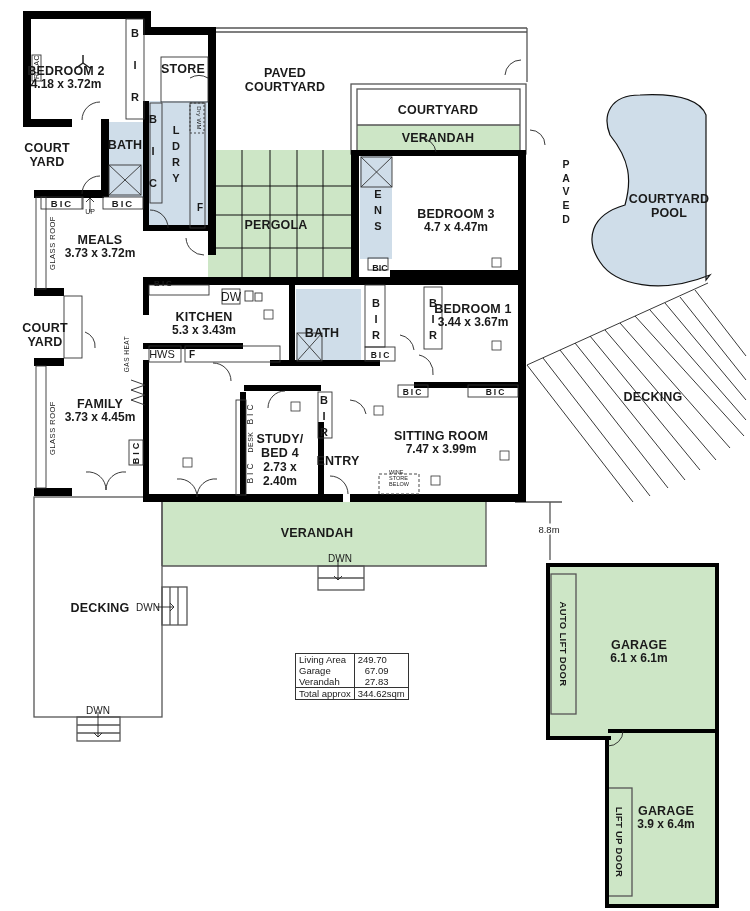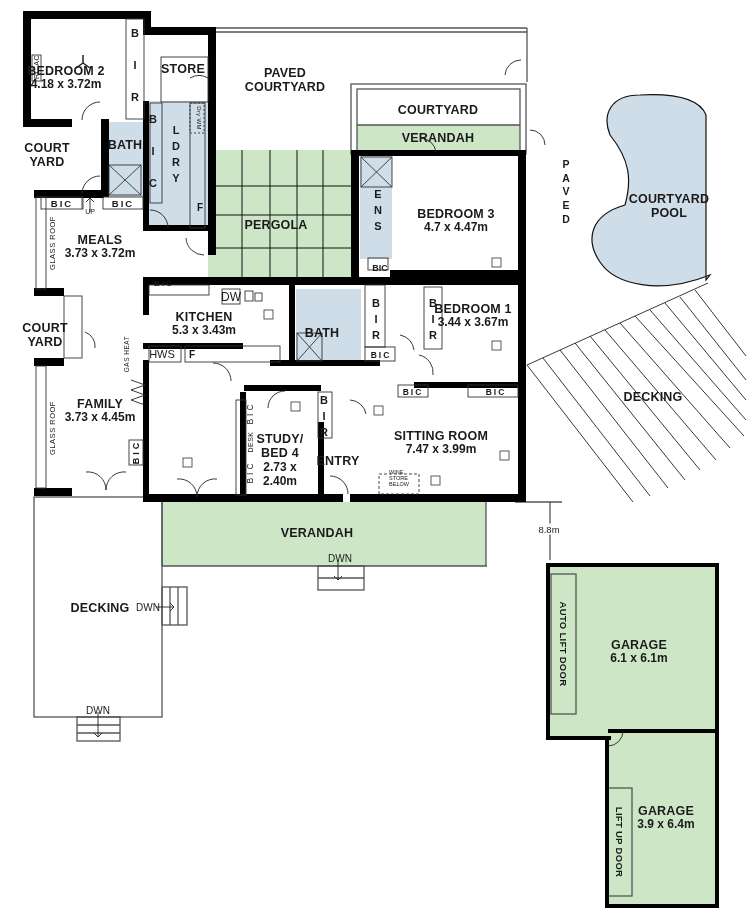--- a/index.html
+++ b/index.html
@@ -345,13 +345,33 @@
   <div class="tiny" style="left:231px;top:297px;font-size:12px">DW</div>
   <div class="tiny" style="left:162px;top:354px;font-size:11px">HWS</div>
   <div class="tiny" style="left:192px;top:354px;font-size:10px;font-weight:bold">F</div>
   <div class="tiny" style="left:200px;top:207px;font-size:10px;font-weight:bold">F</div>
   <div class="tiny" style="left:340px;top:558px">DWN</div>
   <div class="tiny" style="left:148px;top:607px">DWN</div>
   <div class="tiny" style="left:98px;top:710px">DWN</div>
   <div class="tiny" style="left:399px;top:478px;font-size:5.5px"><span>WINE</span><br><span>STORE</span><br><span>BELOW</span></div>
   <div class="tiny" style="left:549px;top:529px;font-size:9.5px;font-weight:normal;background:#fff">8.8m</div>
 
+  <table class="area">
+    <tbody>
+        <tr>
+          <td>Living Area</td>
+          <td class="v">249.70</td>
+        </tr>
+    <tr>
+          <td>Garage</td>
+          <td class="v" style="padding-left:10px">67.09</td>
+        </tr>
+    <tr>
+          <td>Verandah</td>
+          <td class="v" style="padding-left:10px">27.83</td>
+        </tr>
+    <tr class="tot">
+          <td>Total approx</td>
+          <td class="v">344.62sqm</td>
+        </tr>
+  </tbody>
+    </table>
 </div>
 
 </body></html>

